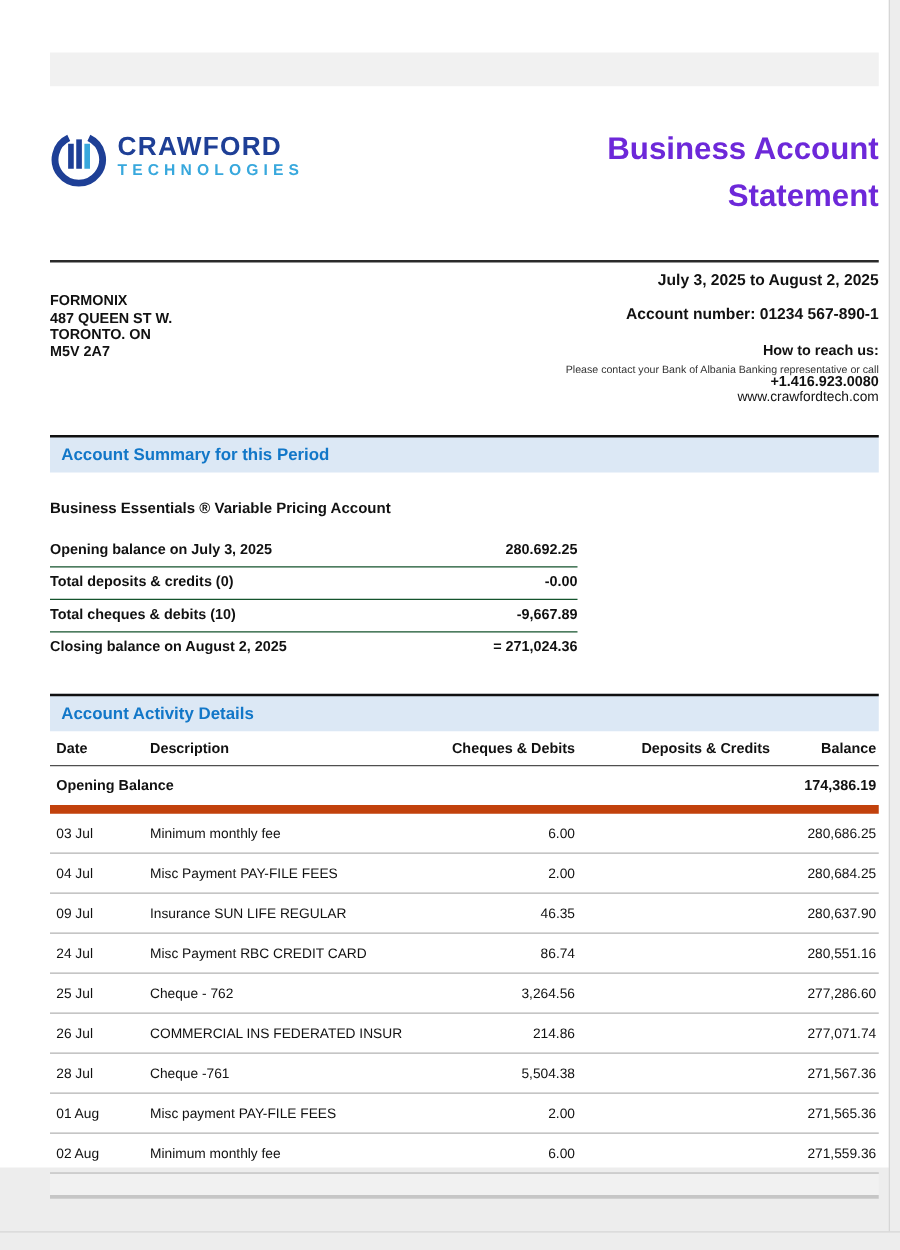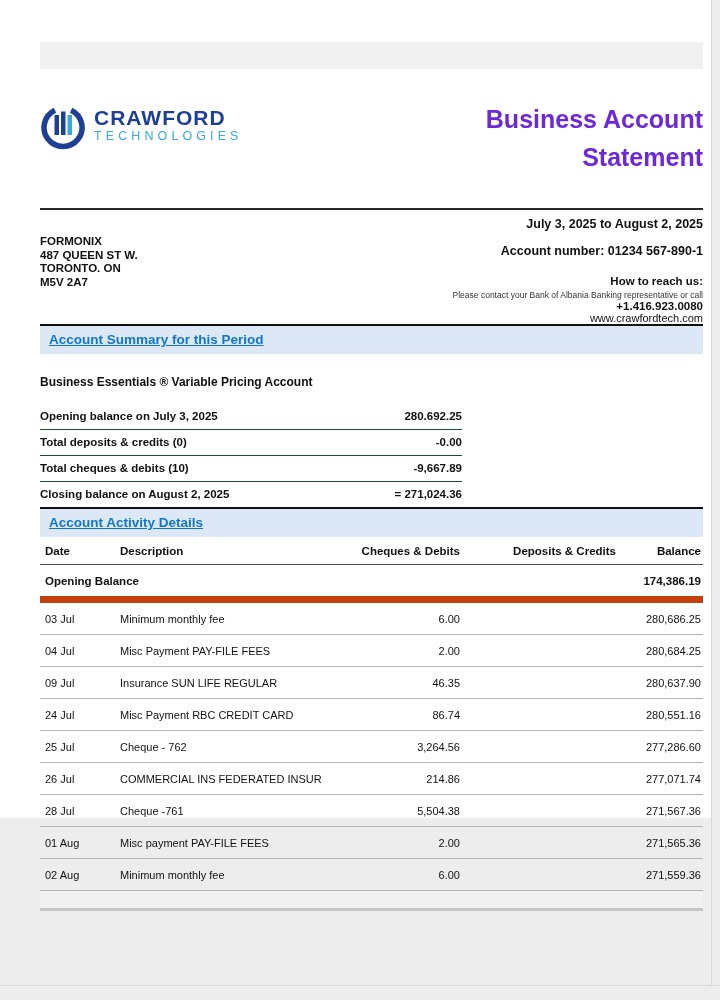--- a/index.html
+++ b/index.html
@@ -6,21 +6,21 @@
   body {
     width:720px; height:1000px;
     background:#ededed;
     font-family:"Liberation Sans", sans-serif;
     color:#111;
     position:relative;
     overflow:hidden;
   }
   .page {
     position:absolute; top:0; left:0;
-    width:712px; height:818px;
+    width:712px; height:934px;
     background:#ffffff;
   }
   .edge-right {
     position:absolute; top:0; right:0; width:8px; height:1000px;
     background:#ededed; border-left:1px solid #d6d6d6;
   }
   .edge-bottom {
     position:absolute; left:0; bottom:0; width:720px; height:14px;
     background:#ededed; border-top:1px solid #d6d6d6;
   }
@@ -32,44 +32,44 @@
     margin-top:31px; display:flex; justify-content:space-between;
     align-items:flex-start; height:78px;
   }
   .logo { display:flex; align-items:flex-start; gap:6px; padding-top:2px; }
   .logo-text { display:flex; flex-direction:column; padding-top:5px; }
   .brand-top {
     font-size:21px; font-weight:bold; color:#1e3f96;
     letter-spacing:1px; line-height:21px;
   }
   .brand-bottom {
-    font-size:12.5px; font-weight:normal; color:#38a8dd;
+    font-size:12.5px; font-weight:bold; color:#38a8dd;
     letter-spacing:4.1px; line-height:17px;
   }
   .doc-title {
     text-align:right; font-size:25px; font-weight:bold;
     color:#6d28d9; line-height:38px; margin-top:0;
   }
 
   .rule { margin-top:30px; border-top:2px solid #2a2a2a; }
 
   .info { display:flex; justify-content:space-between; margin-top:7px; }
   .addr { margin-top:18px; font-weight:bold; font-size:11.5px; line-height:13.5px; }
   .right-info { text-align:right; }
   .period   { font-size:12.5px; font-weight:bold; }
   .acct     { font-size:12.5px; font-weight:bold; margin-top:13px; }
   .reach    { font-size:11.5px; font-weight:bold; margin-top:17px; }
   .reach-line { font-size:8.5px; color:#333; margin-top:3px; }
   .phone    { font-size:11.5px; font-weight:bold; margin-top:0; }
   .web      { font-size:11px; margin-top:0; color:#111; }
 
   .sec-head {
-    border-top:2px solid #101010;
+    margin-top:24px; border-top:2px solid #101010;
     background:#dce8f5; padding:6px 9px 7px;
-    color:#1277c8; font-size:13.5px; font-weight:bold;text-decoration:underline;
+    color:#1277c8; font-size:13.5px; font-weight:bold;
   }
 
   .product { margin-top:21px; font-size:12px; font-weight:bold; }
 
   .summary-table { margin-top:15px; width:422px; }
   .sum-row {
     display:flex; justify-content:space-between;
     padding:6px 0 7px; border-bottom:1px solid #14532d;
     font-size:11.5px; font-weight:bold;
   }

